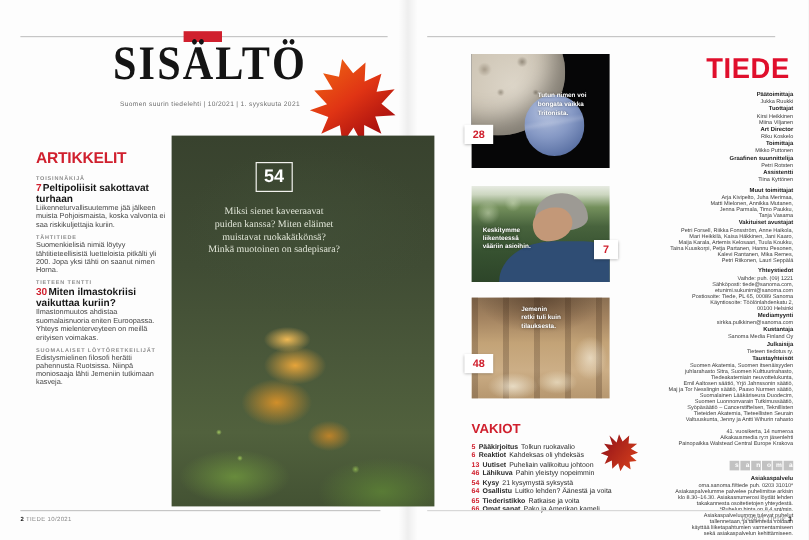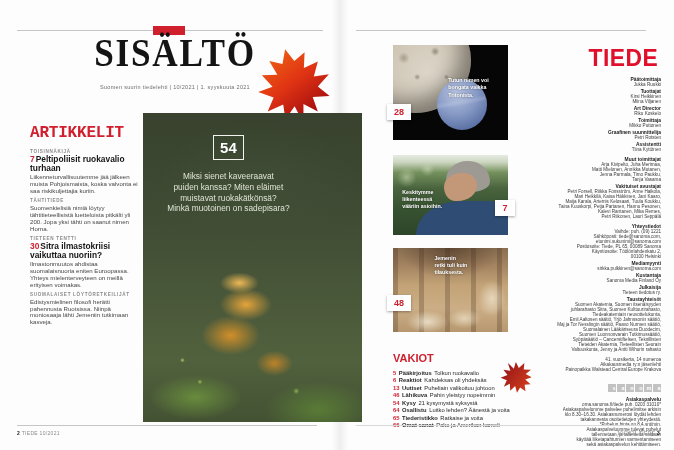--- a/index.html
+++ b/index.html
@@ -15,21 +15,21 @@
          font-family:"Liberation Serif",serif;font-weight:bold;font-size:40px;line-height:1;
          letter-spacing:2px;color:#141414;transform:scaleX(.88);}
   .subtitle{position:absolute;left:55px;top:84px;width:240px;text-align:center;
             font-size:5.5px;color:#6e6e6e;letter-spacing:.3px;}
   .leaf{position:absolute;}
   .leaf-big{left:252px;top:48px;width:86px;height:82px;transform:rotate(-14deg);}
   .leaf-small{left:497px;top:358px;width:38px;height:36px;transform:rotate(148deg);opacity:.95;}
 
   
   .articles{position:absolute;left:30px;top:124px;width:110px;}
-  .articles-h{font-size:16px;font-weight:bold;color:#d0202e;letter-spacing:-.2px;margin:0 0 7px 0;font-family:Liberation Mono, monospace;}
+  .articles-h{font-size:13px;font-weight:bold;color:#d0202e;letter-spacing:-.2px;margin:0 0 7px 0;}
   .article{margin-bottom:3.4px;}
   .art-label{font-size:4.6px;line-height:5px;color:#8b8b8b;font-weight:bold;letter-spacing:.7px;margin-bottom:1.4px;}
   .art-title{font-size:8.4px;line-height:8.8px;font-weight:bold;color:#161616;margin-bottom:1.4px;}
   .art-num{color:#d0202e;padding-right:1px;}
   .art-body{font-size:6.1px;line-height:6.9px;color:#464646;}
 
   
   .feature{position:absolute;left:143px;top:113px;width:219px;height:309px;overflow:hidden;
     background:
       radial-gradient(ellipse 26px 14px at 44% 55%, rgba(248,190,86,.95), rgba(248,190,86,0) 75%),
@@ -39,21 +39,21 @@
       radial-gradient(circle 3px at 18% 80%, rgba(170,210,100,.9), rgba(170,210,100,0) 80%),
       radial-gradient(circle 3px at 26% 87%, rgba(160,200,90,.9), rgba(160,200,90,0) 80%),
       radial-gradient(circle 4px at 70% 90%, rgba(150,190,85,.8), rgba(150,190,85,0) 80%),
       radial-gradient(ellipse 66px 32px at 24% 92%, rgba(112,152,62,.8), rgba(112,152,62,0) 70%),
       radial-gradient(ellipse 76px 40px at 80% 96%, rgba(96,136,54,.75), rgba(96,136,54,0) 70%),
       radial-gradient(ellipse 130px 90px at 52% 26%, rgba(66,80,56,.6), rgba(66,80,56,0) 80%),
       linear-gradient(180deg,#38422e 0%,#404c34 35%,#4a583a 60%,#51613d 80%,#435233 100%);}
   .feature-overlay{position:absolute;left:8%;top:7%;width:62%;text-align:center;}
   .feature-num{display:inline-block;border:1.6px solid #f2f2ee;color:#fff;
                font-size:15px;font-weight:bold;line-height:1;padding:4px 6px;margin-bottom:11px;}
-  .feature-caption{font-size:8.3px;line-height:1.32;color:#dfe4d6;white-space:pre-line;}
+  .feature-caption{font-size:8.3px;line-height:1.32;color:#dfe4d6;white-space:pre-line;font-family:Liberation Serif, serif;}
 
   
   .photo{position:absolute;left:393px;width:115px;overflow:visible;}
   .photo-frame{position:absolute;inset:0;overflow:hidden;}
   .photo-space{top:45px;height:95px;}
   .photo-space .photo-frame{background:#060607;}
   .moon{position:absolute;left:-30%;top:-40%;width:98%;height:112%;border-radius:50%;
     background:
       radial-gradient(circle 7px at 68% 42%, rgba(92,82,66,.55), rgba(92,82,66,0) 65%),
       radial-gradient(circle 5px at 52% 66%, rgba(92,82,66,.5), rgba(92,82,66,0) 65%),
@@ -142,30 +142,30 @@
       </defs>
     <polygon fill="url(#lg1)" points="50,0 58,18 74,10 68,30 88,26 78,44 98,46 80,58 92,74 70,70 72,90 56,76 50,100 44,76 28,90 30,70 8,74 20,58 2,46 22,44 12,26 32,30 26,10 42,18"></polygon>
     <path d="M50 96 Q54 104 62 107" stroke="#a80f0f" stroke-width="3" fill="none"></path>
   </svg>
 
   <div class="articles">
     <h2 class="articles-h">ARTIKKELIT</h2>
 
     <div class="article">
       <div class="art-label">TOISINNÄKIJÄ</div>
-      <div class="art-title"><span class="art-num">7</span><span>Peltipoliisit ruokavalio turhaan</span></div>
+      <div class="art-title"><span class="art-num">7</span><span>Peltipoliisit sakottavat turhaan</span></div>
       <div class="art-body">Liikenneturvallisuutemme jää jälkeen muista Pohjoismaista, koska valvonta ei saa riskikuljettajia kuriin.</div>
     </div>
     <div class="article">
       <div class="art-label">TÄHTITIEDE</div>
       <div class="art-body">Suomenkielisiä nimiä löytyy tähtitieteellisistä luetteloista pitkälti yli 200. Jopa yksi tähti on saanut nimen Horna.</div>
     </div>
     <div class="article">
       <div class="art-label">TIETEEN TENTTI</div>
-      <div class="art-title"><span class="art-num">30</span><span>Sitra ilmastokriisi vaikuttaa nuoriin?</span></div>
+      <div class="art-title"><span class="art-num">30</span><span>Miten ilmastokriisi vaikuttaa kuriin?</span></div>
       <div class="art-body">Ilmastonmuutos ahdistaa suomalaisnuoria eniten Euroopassa. Yhteys mielenterveyteen on meillä erityisen voimakas.</div>
     </div>
     <div class="article">
       <div class="art-label">SUOMALAISET LÖYTÖRETKEILIJÄT</div>
       <div class="art-body">Edistysmielinen filosofi herätti pahennusta Ruotsissa. Niinpä moniosaaja lähti Jemeniin tutkimaan kasveja.</div>
     </div>
   </div>
 
   <div class="feature">
     <div class="feature-overlay">

